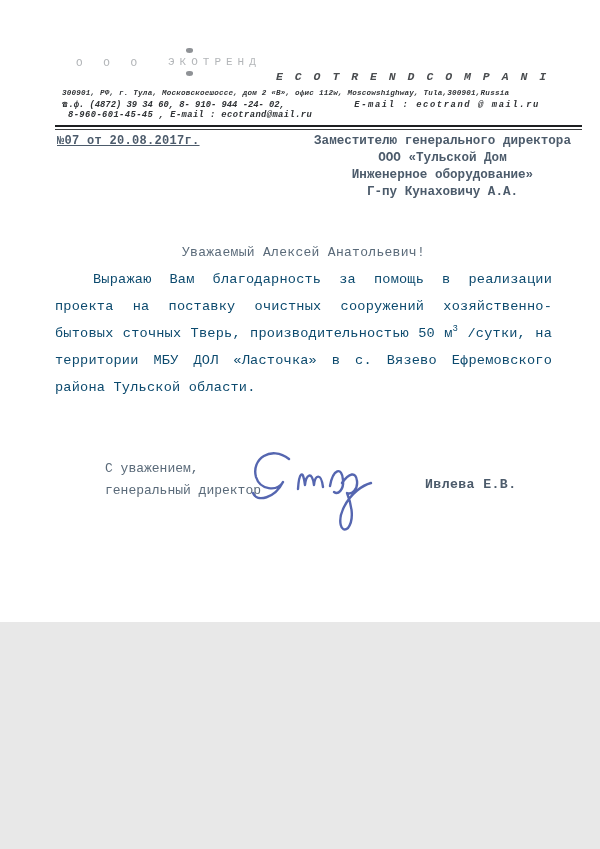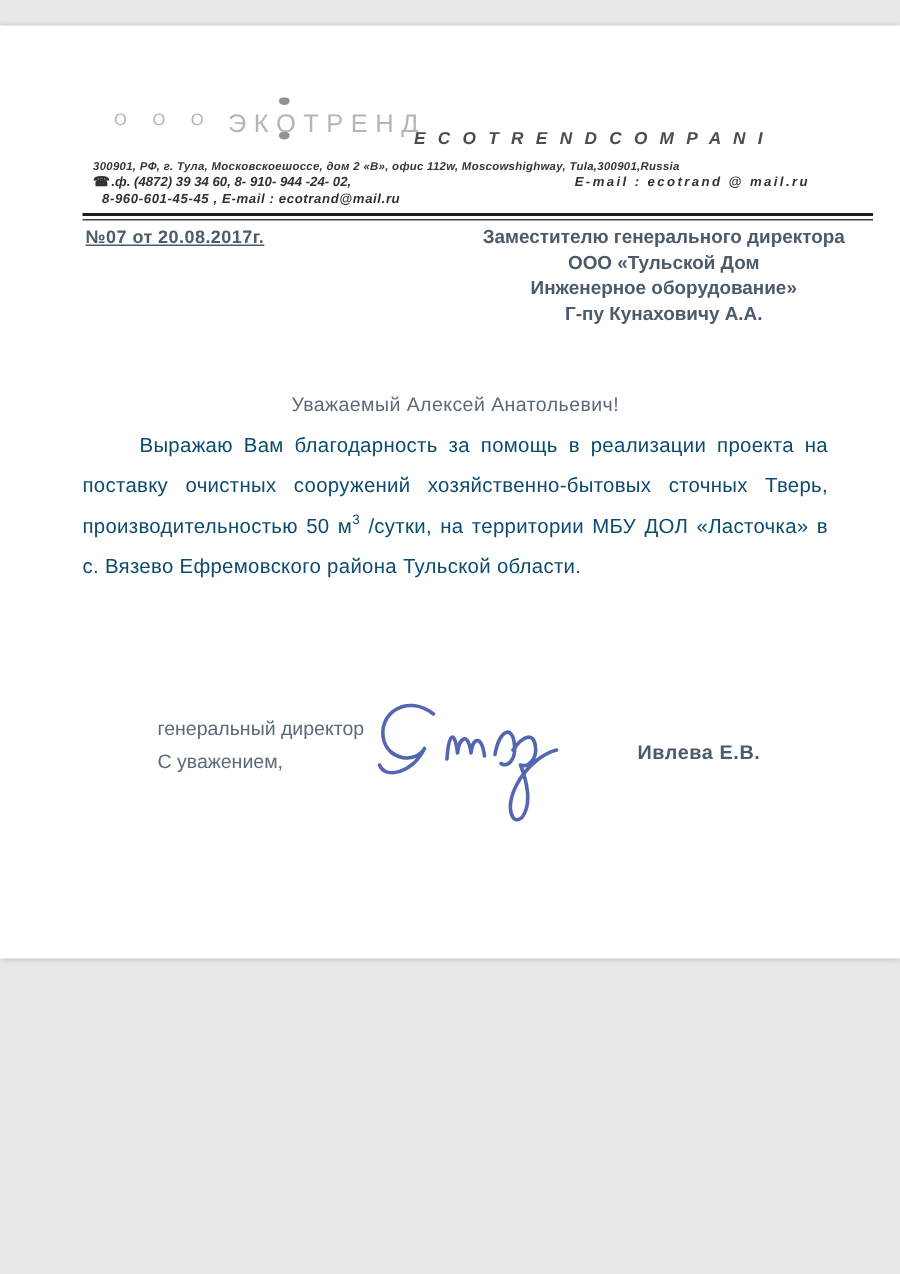--- a/index.html
+++ b/index.html
@@ -1,32 +1,32 @@
 <!DOCTYPE html>
 <html><head>
 <meta charset="utf-8">
 <style>
   html,body{margin:0;padding:0;background:#e8e8e8;}
   .page{
     position:relative;
     width:600px;height:622px;
-    margin:17px auto;
+    margin:0 auto;
     background:#ffffff;
-    font-family:Liberation Sans, sans-serif;
+    font-family:Liberation Mono, monospace;
     overflow:hidden;
     box-shadow:0 0 4px rgba(0,0,0,.2);
   }
   
   .logo-ooo{
     position:absolute;top:57px;left:76px;
     font-size:11px;letter-spacing:7px;color:#b3b6b9;
   }
   .logo-name{
-    position:absolute;top:56px;left:152px;
-    font-size:17px;letter-spacing:5px;color:#b3b6b9;
+    position:absolute;top:56px;left:168px;
+    font-size:11px;letter-spacing:5px;color:#b3b6b9;
   }
   .logo-drop{
     position:absolute;width:7px;height:5px;border-radius:50% 50% 60% 60%;
     background:#8f9296;left:186px;
   }
   .drop-top{top:48px;}
   .drop-bottom{top:71px;}
   .company-en{
     position:absolute;top:70px;left:276px;
     font-size:11.5px;font-weight:bold;font-style:italic;
@@ -118,22 +118,22 @@
     <div>Г-пу Кунаховичу А.А.</div>
   </div>
 
   <div class="salutation">Уважаемый Алексей Анатольевич!</div>
 
   <div class="body-text">
     <p><span>Выражаю Вам благодарность за помощь в реализации проекта на поставку очистных сооружений хозяйственно-бытовых сточных Тверь, производительностью 50 м</span><sup>3</sup><span> /сутки, на территории МБУ ДОЛ «Ласточка» в с. Вязево Ефремовского района Тульской области.</span></p>
   </div>
 
   <div class="closing">
+    <div>С уважением,</div>
     <div>генеральный директор</div>
-    <div>С уважением,</div>
   </div>
 
   <svg class="signature" viewBox="0 0 150 100">
     <g fill="none" stroke="#5566b0" stroke-width="2.4" stroke-linecap="round" stroke-linejoin="round">
       <path d="M46 16 C28 2 8 16 13 34 C17 47 34 49 40 39 C32 55 14 60 10 50"></path>
       <path d="M55 46 C56 30 60 25 62 42 C63 32 69 27 71 42 C72 32 78 29 80 44"></path>
       <path d="M87 43 C90 26 99 23 100 37 C101 47 95 52 91 49"></path>
       <path d="M99 40 C106 30 113 28 114 38 C115 46 109 52 104 50 C108 60 112 76 105 85 C98 91 94 78 101 64 C108 50 120 42 128 40"></path>
     </g>
   </svg>

